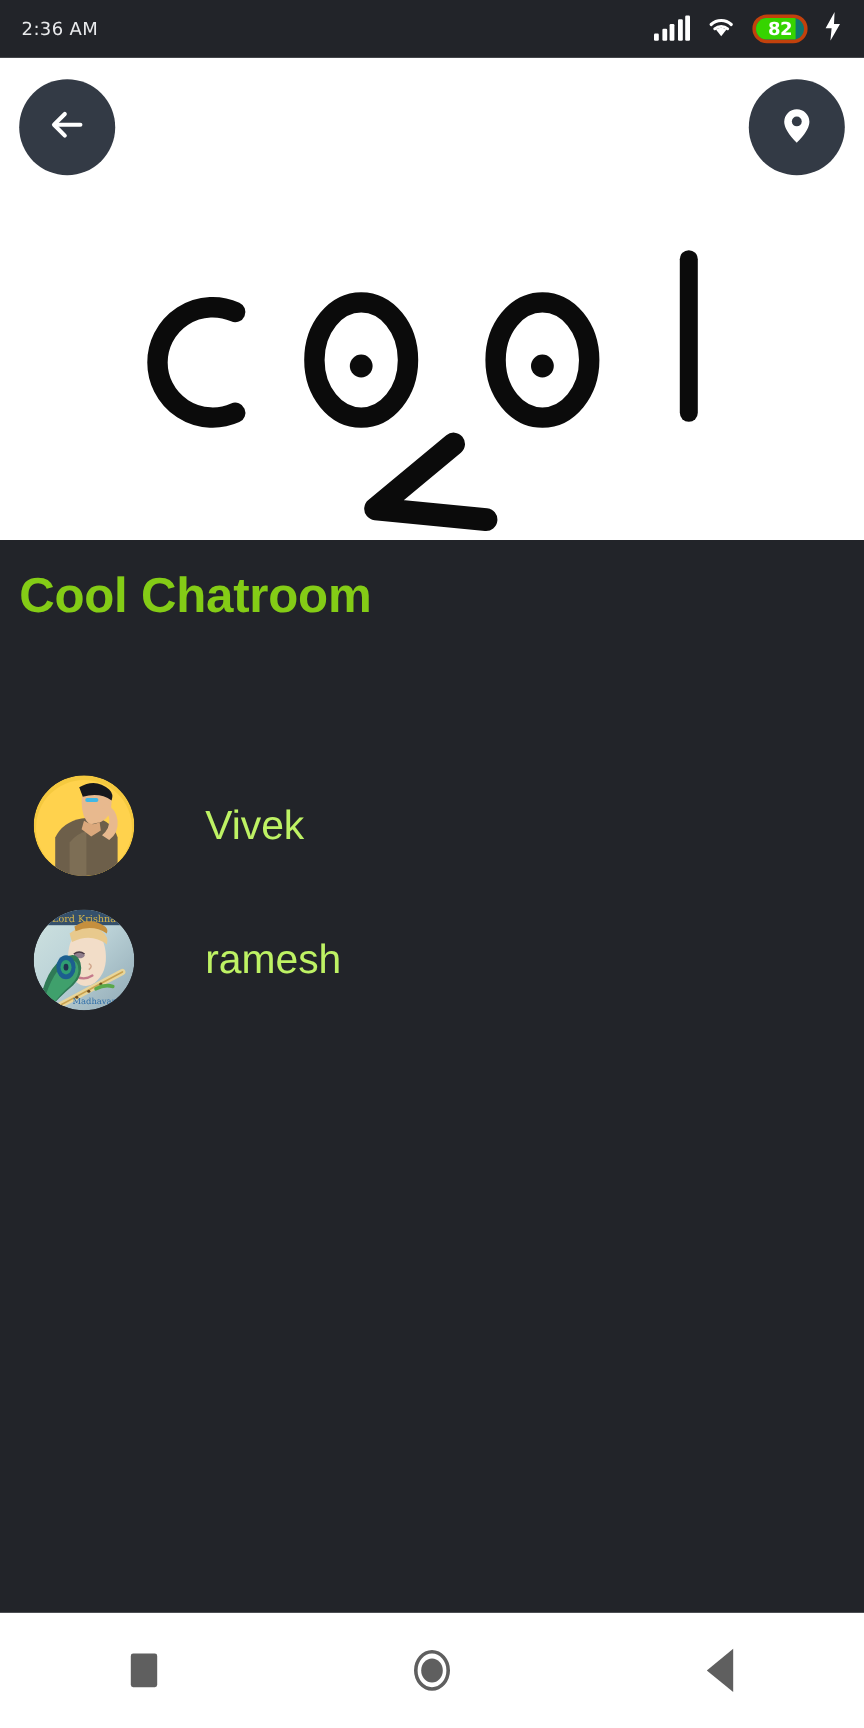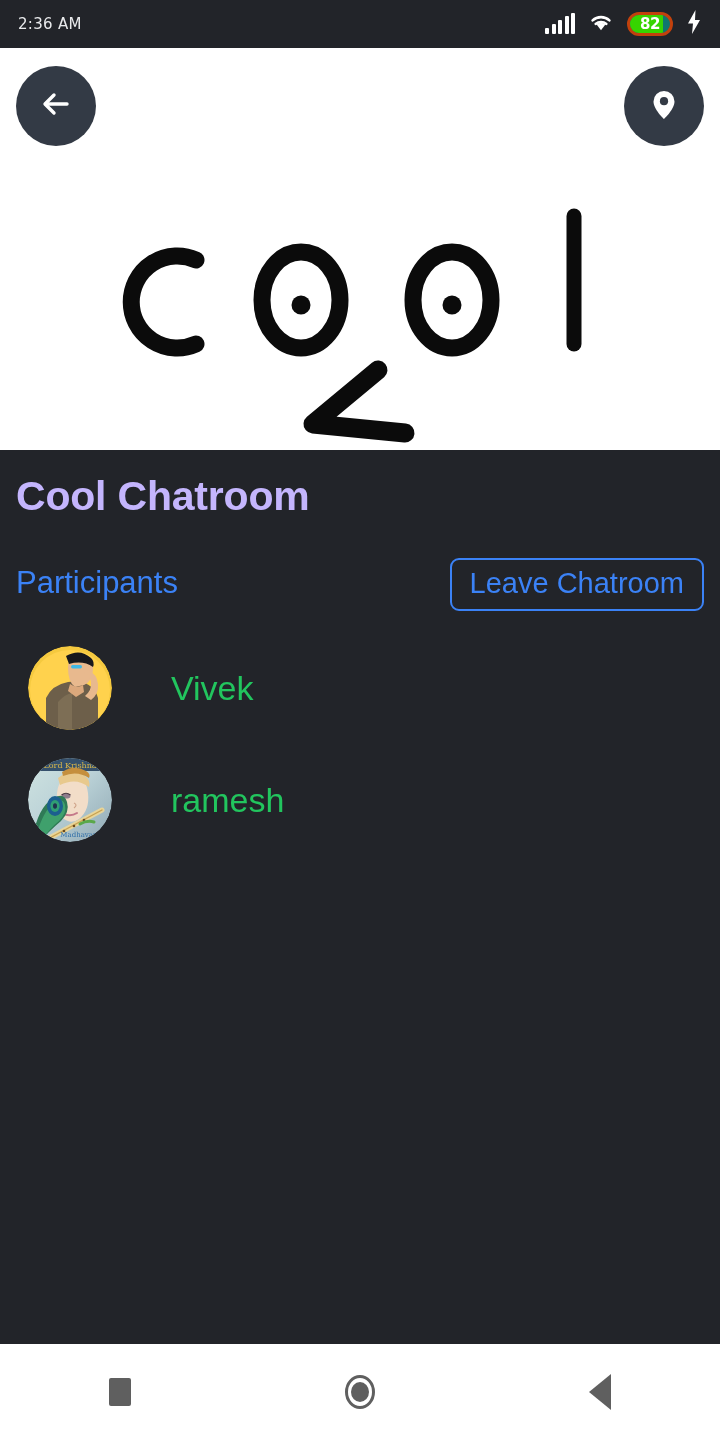--- a/index.html
+++ b/index.html
@@ -129,21 +129,21 @@
     position: absolute;
     top: 450px; left: 0;
     width: 720px;
     height: 894px;
     background: #222429;
   }
   .room-title {
     position: absolute;
     left: 16px;
     top: 26px;
-    color: #c4b5fd;
+    color: #84cc16;
     font-size: 41px;
     font-weight: bold;
     letter-spacing: -0.2px;
     line-height: 1;
   }
   .section-row {
     position: absolute;
     left: 0; right: 0;
     top: 108px;
     height: 66px;
@@ -187,21 +187,21 @@
     width: 84px;
     height: 84px;
     border-radius: 50%;
     overflow: hidden;
     flex: 0 0 auto;
     position: relative;
   }
   .avatar svg { display: block; }
   .participant-name {
     margin-left: 59px;
-    color: #22c55e;
+    color: #bef264;
     font-size: 34px;
     line-height: 1;
   }
 
   
   .nav-bar {
     position: absolute;
     left: 0;
     top: 1344px;
     width: 720px;
@@ -315,24 +315,20 @@
           <circle cx="20" cy="17.2" r="4.1" fill="#333a45"></circle>
         </svg>
       </span>
     </div>
   </div>
 
   <div class="body-panel">
 
     <div class="room-title">Cool Chatroom</div>
 
-    <div class="section-row">
-      <div class="participants-label">Participants</div>
-      <button class="leave-btn">Leave Chatroom</button>
-    </div>
 
     <div class="participant-list">
 
       <div class="participant">
         <span class="avatar">
           <svg width="84" height="84" viewBox="0 0 84 84">
             <defs>
               <clipPath id="clipA">
                   <circle cx="42" cy="42" r="42"></circle>
                 </clipPath>

